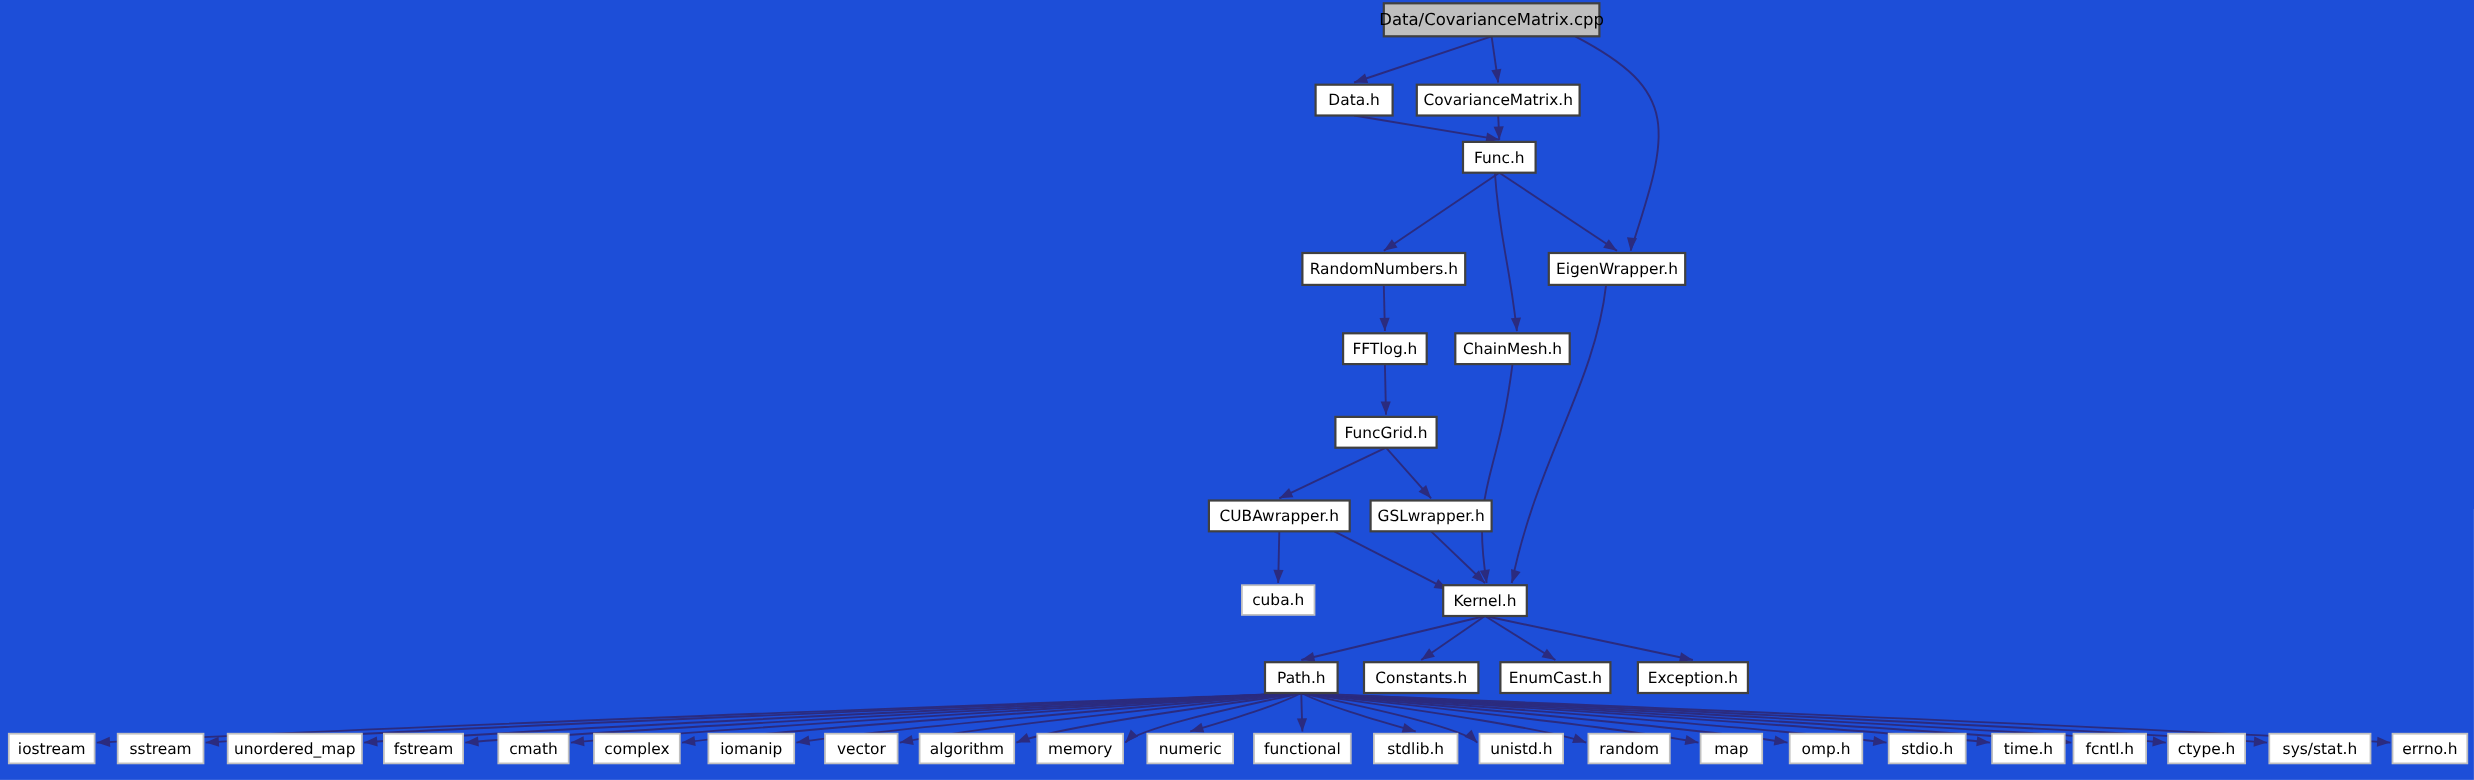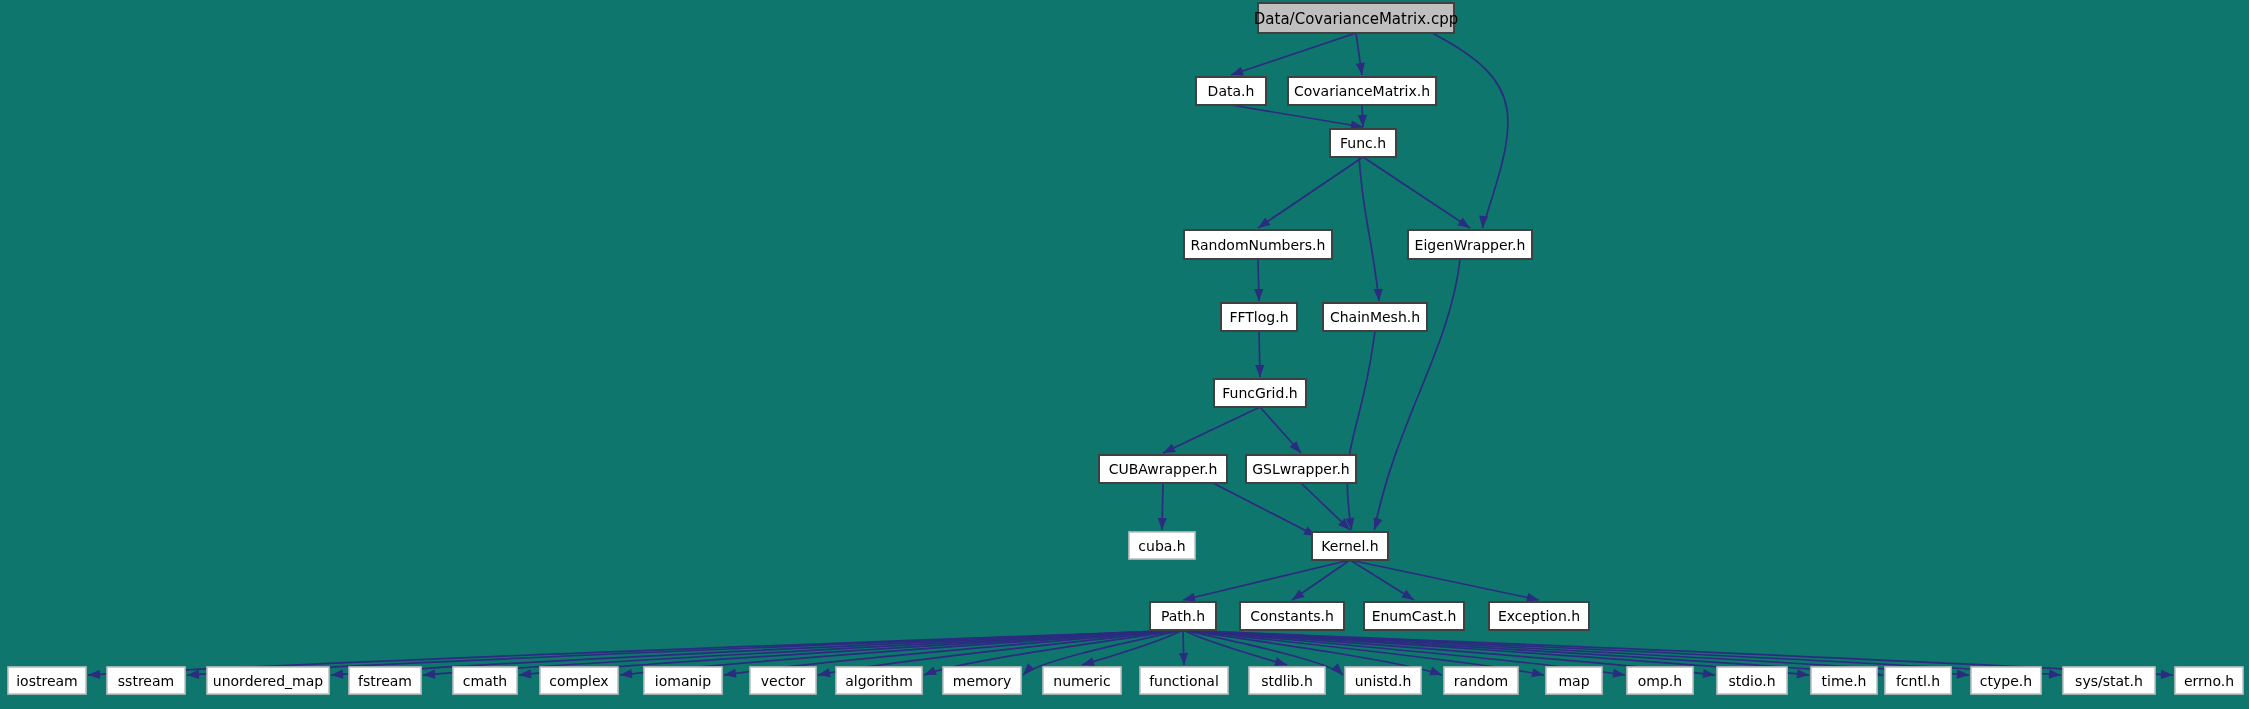--- a/index.html
+++ b/index.html
@@ -1,17 +1,17 @@
 <!DOCTYPE html>
 <html><head>
 <meta charset="utf-8">
 <style>
   html,body{margin:0;padding:0;background:#ffffff;}
   body{font-family:"DejaVu Sans","Liberation Sans",sans-serif;}
-  #graph-wrap{position:relative;width:2249px;height:709px;background:#0f766e;overflow:hidden;text-align:center;}
+  #graph-wrap{position:relative;width:2249px;height:709px;background:#1d4ed8;overflow:hidden;text-align:center;}
   svg#graph{position:absolute;left:0;top:0;width:2249px;height:709px;display:block;}
   .node-box{fill:#ffffff;stroke:#404040;stroke-width:2;}
   .node-box.root{fill:#bfbfbf;stroke:#404040;stroke-width:2;}
   .node-box.leaf{fill:#ffffff;stroke:#c0c0c0;stroke-width:1.6;}
   .node-label{font-family:"DejaVu Sans","Liberation Sans",sans-serif;fill:#000000;text-anchor:middle;dominant-baseline:middle;}
   .edge{fill:none;stroke:#2b2b7f;stroke-width:1.7;}
   .arrow-fill{fill:#2b2b7f;stroke:none;}
 </style>
 </head>
 <body>

